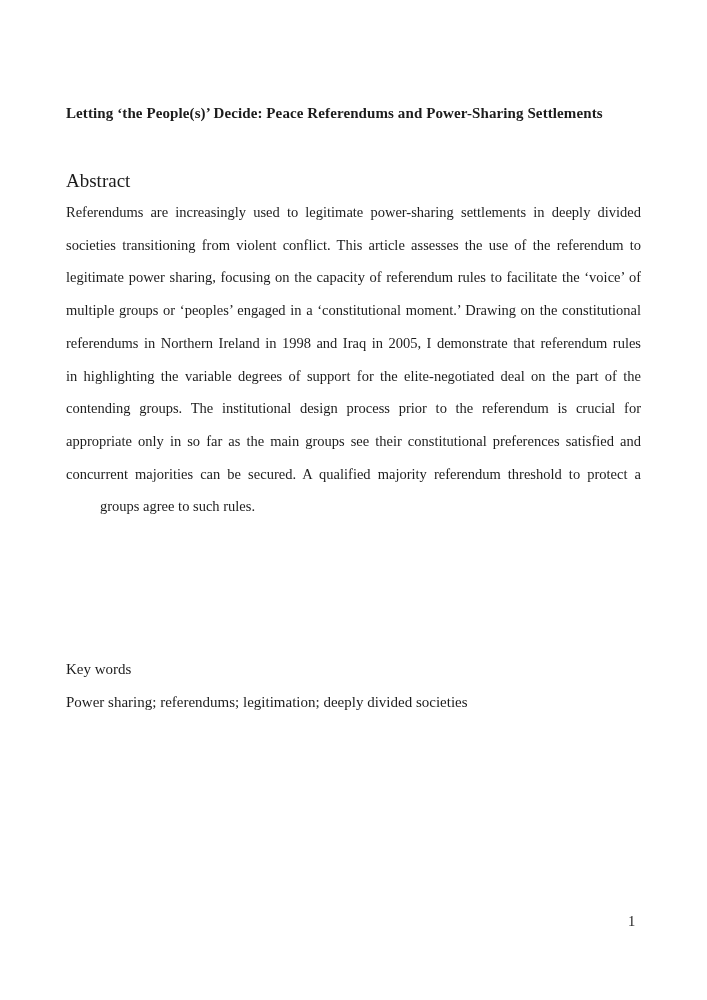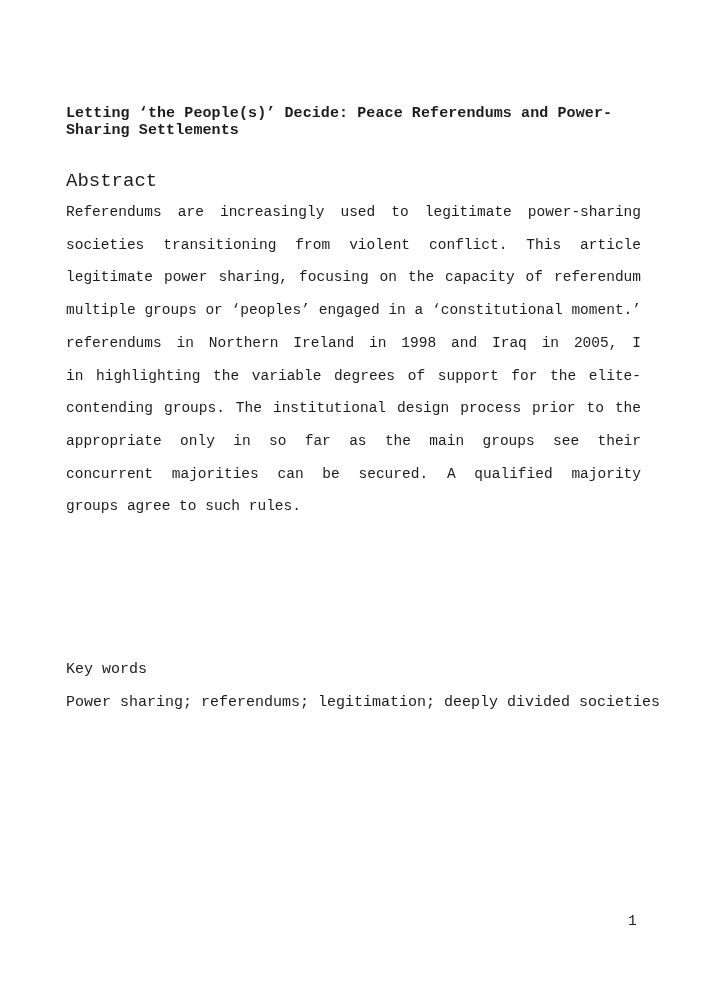--- a/index.html
+++ b/index.html
@@ -5,21 +5,21 @@
   html, body {
     margin: 0;
     padding: 0;
     background: #ffffff;
   }
   .page {
     position: relative;
     width: 707px;
     height: 1000px;
     background: #ffffff;
-    font-family: Liberation Mono, monospace;
+    font-family: Liberation Serif, serif;
     color: #1c1c1c;
     overflow: hidden;
   }
   .doc-title {
     position: absolute;
     left: 66px;
     top: 105px;
     width: 576px;
     font-size: 15px;
     font-weight: bold;
@@ -41,20 +41,21 @@
   .abs-line {
     height: 32.72px;
     line-height: 32.72px;
     text-align: justify;
     text-align-last: justify;
     overflow: hidden;
     white-space: normal;
   }
   .abs-line:last-child {
     text-align-last: left;
+    margin-left: 34px;
   }
   .keywords-heading {
     position: absolute;
     left: 66px;
     top: 661px;
     font-size: 15px;
   }
   .keywords-line {
     position: absolute;
     left: 66px;

